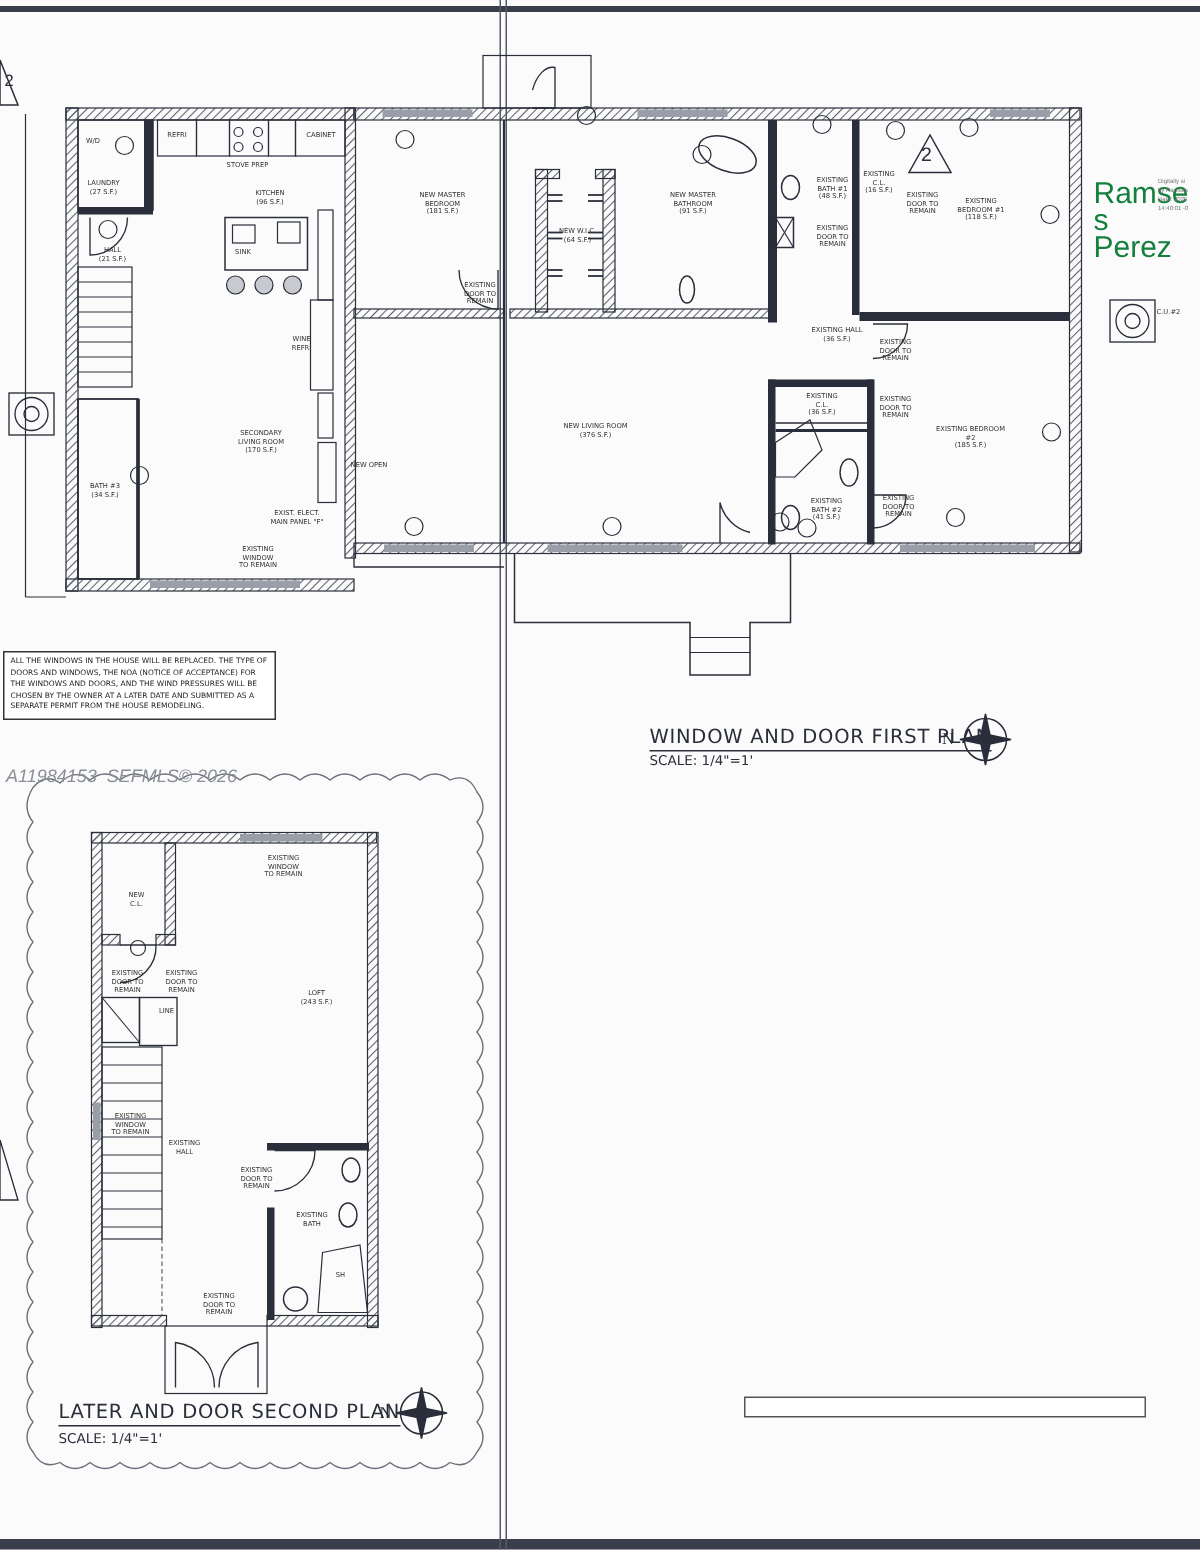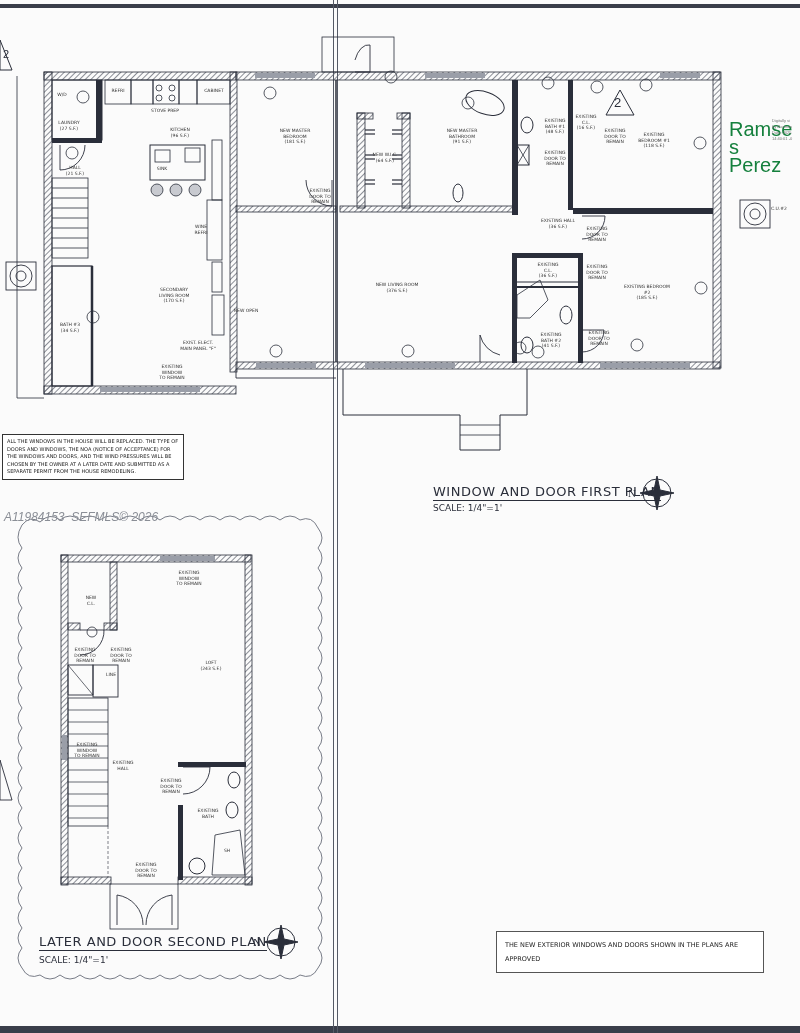--- a/index.html
+++ b/index.html
@@ -350,14 +350,13 @@
 REMAIN</div>
 <div class="abs room-label" style="left:130px; top:862px; width:32px;">EXISTING
 DOOR TO
 REMAIN</div>
 
 <div class="abs plan-title" style="left:39px; top:934px;">LATER AND DOOR SECOND PLAN</div>
 <div class="abs plan-scale" style="left:39px; top:955px;">SCALE: 1/4"=1'</div>
 <div class="abs north" style="left:253px; top:936px;">N</div>
 
 <div class="abs note-box-2" style="left:496px; top:931px; width:250px;">
-  <div>THE NEW EXTERIOR WINDOWS AND DOORS SHOWN IN THE PLANS ARE APPROVED</div>
 </div>
 
 </body></html>

